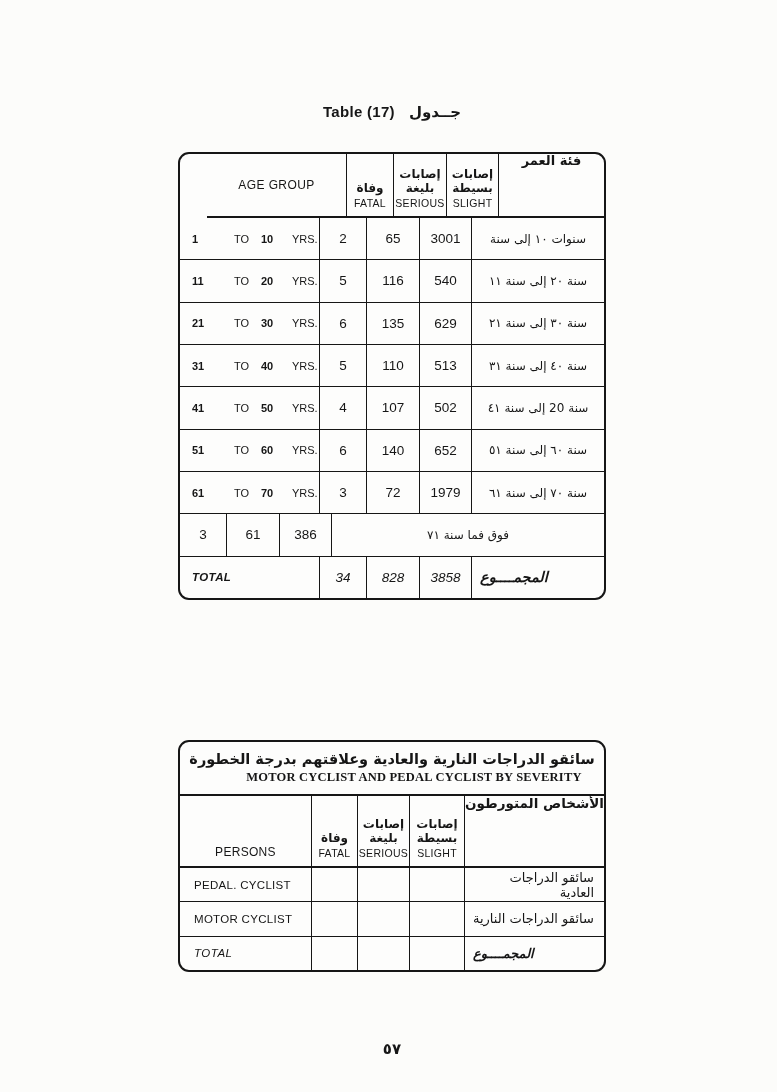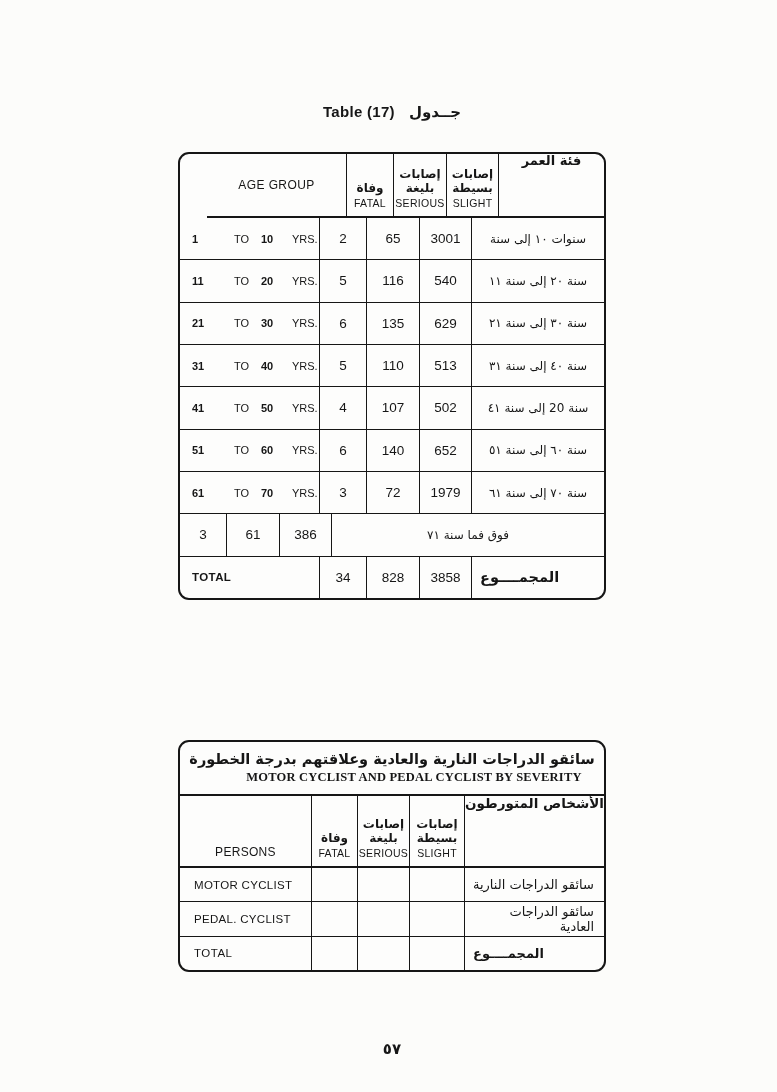--- a/index.html
+++ b/index.html
@@ -32,21 +32,21 @@
     border-bottom:2px solid #161616; text-align:center;
     display:flex; flex-direction:column; justify-content:center; gap:3px;
     flex:0 0 auto;
   }
   .f-title .t-ar { font-weight:bold; }
   .f-title .t-en { font-weight:bold; white-space:pre; }
 
   .hrow { display:flex; border-bottom:2px solid #161616; flex:0 0 auto; box-sizing:border-box; }
   .rows { flex:1 1 auto; display:flex; flex-direction:column; }
   .drow { display:flex; flex:1 1 0; border-bottom:1.8px solid #161616; box-sizing:border-box; }
-  .rows .drow:last-child { border-bottom:none; }
+  .rows .drow:last-child { border-bottom:none;font-style:italic; }
 
   .c { box-sizing:border-box; border-right:1.8px solid #161616; display:flex; align-items:center; }
   .c.c5 { border-right:none; flex:1; }
 
   
   .t17 .c1 { width:140px; } .t17 .c2 { width:47px; } .t17 .c3 { width:53px; } .t17 .c4 { width:52px; }
   .t18 .c1 { width:132px; } .t18 .c2 { width:46px; } .t18 .c3 { width:52px; } .t18 .c4 { width:55px; }
 
   
   .t17 { top:152px; height:448px; }
@@ -264,36 +264,36 @@
       <span class="hc-en">SLIGHT</span>
     </div>
     <div class="c c5 hc hc-arhead">
       <span class="hc-ar ar" style="font-size:13.5px;" dir="rtl">الأشخاص المتورطون</span>
     </div>
   </div>
 
   <div class="rows">
 
     <div class="drow">
+      <div class="c c1 personcell">PEDAL. CYCLIST</div>
+      <div class="c c2 num"></div>
+      <div class="c c3 num"></div>
+      <div class="c c4 num"></div>
+      <div class="c c5 arc ar ar-right" dir="rtl">سائقو الدراجات العادية</div>
+    </div>
+
+    <div class="drow">
       <div class="c c1 personcell">MOTOR CYCLIST</div>
       <div class="c c2 num"></div>
       <div class="c c3 num"></div>
       <div class="c c4 num"></div>
       <div class="c c5 arc ar ar-right" dir="rtl">سائقو الدراجات النارية</div>
     </div>
 
     <div class="drow">
-      <div class="c c1 personcell">PEDAL. CYCLIST</div>
-      <div class="c c2 num"></div>
-      <div class="c c3 num"></div>
-      <div class="c c4 num"></div>
-      <div class="c c5 arc ar ar-right" dir="rtl">سائقو الدراجات العادية</div>
-    </div>
-
-    <div class="drow">
       <div class="c c1 personcell" style="letter-spacing:0.5px;">TOTAL</div>
       <div class="c c2 num"></div>
       <div class="c c3 num"></div>
       <div class="c c4 num"></div>
       <div class="c c5 arc ar ar-right total-ar" dir="rtl">المجمــــوع</div>
     </div>
 
   </div>
 </div>
 

